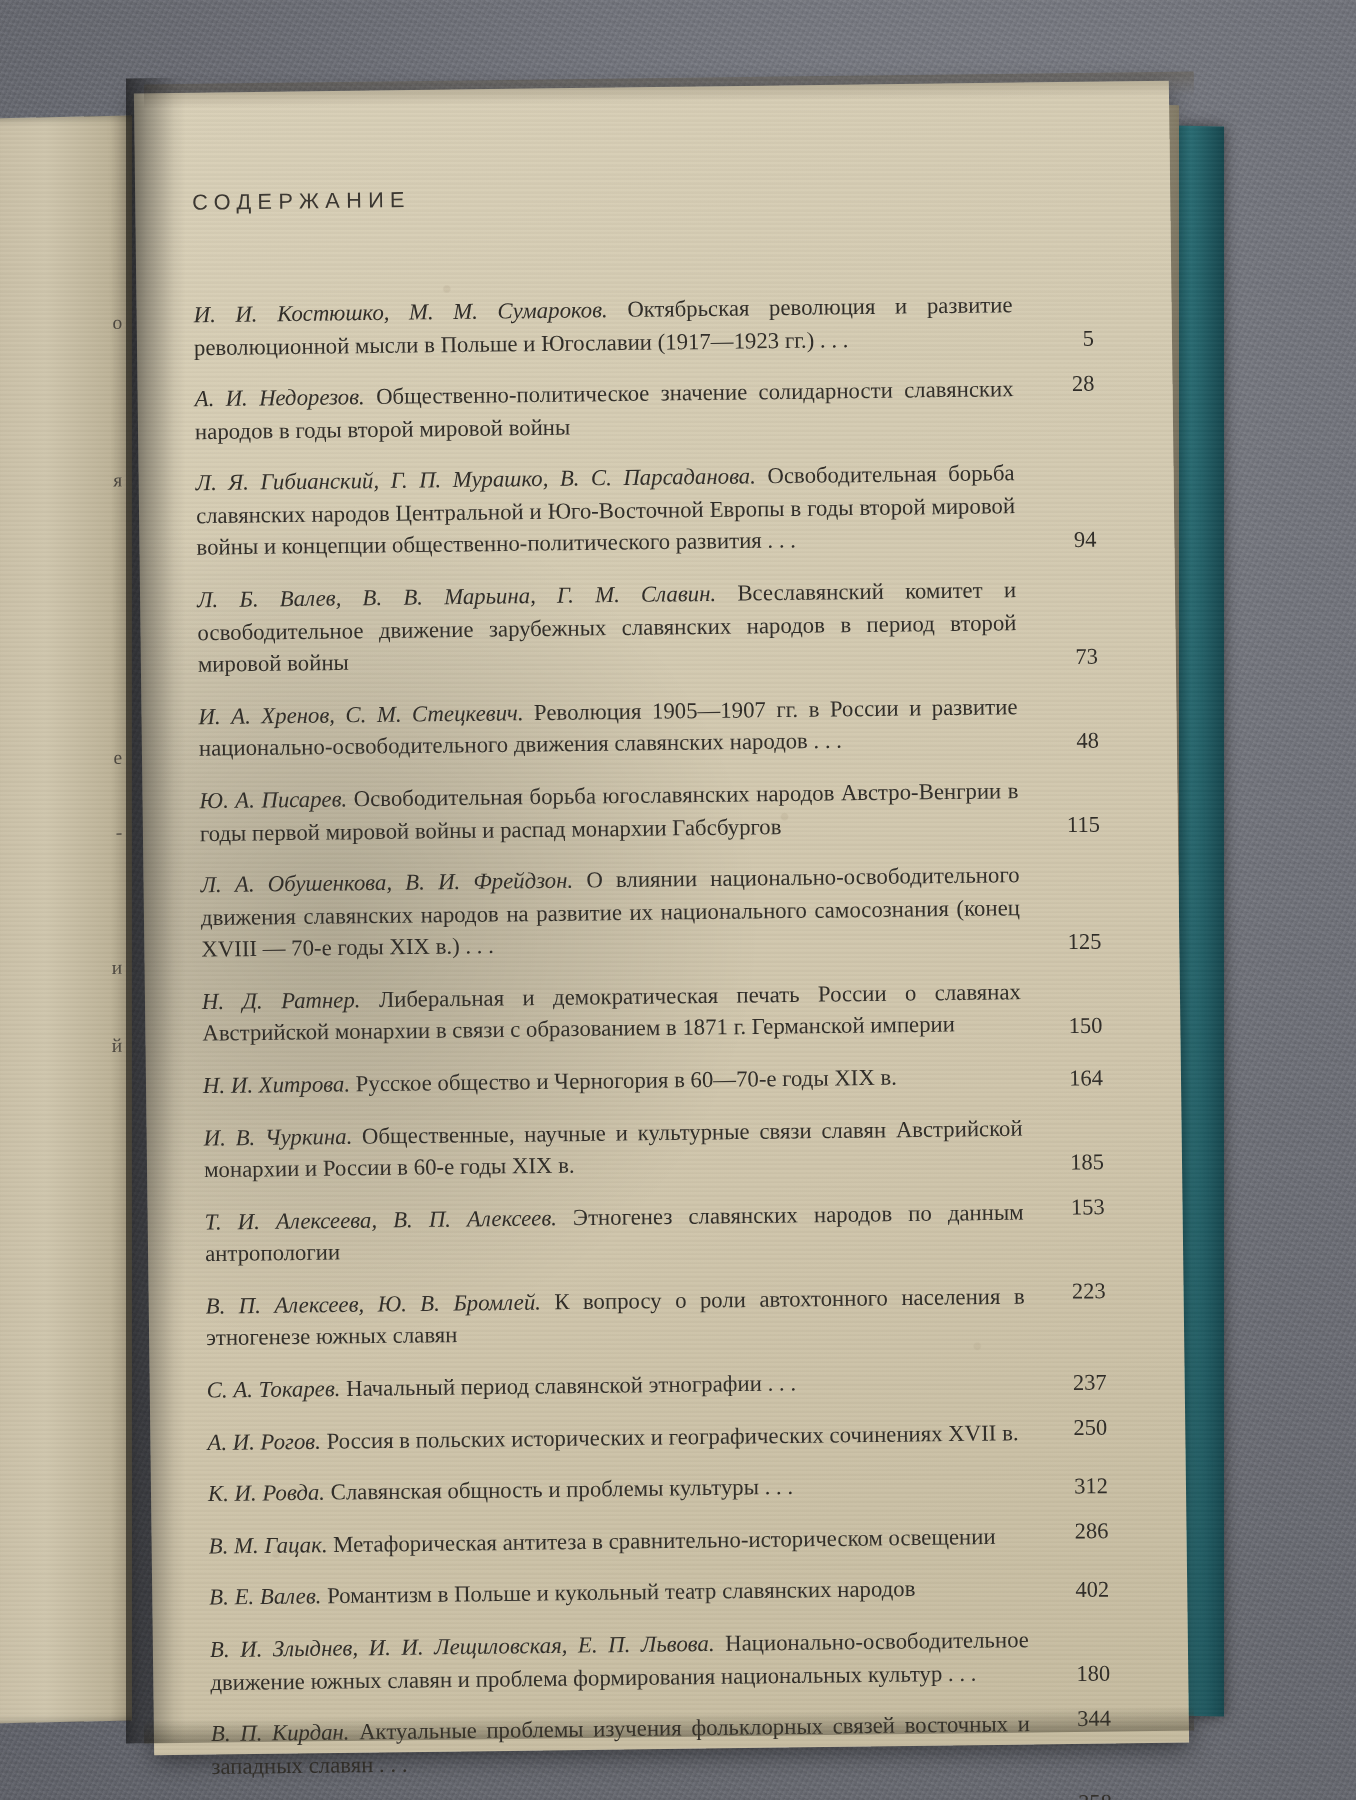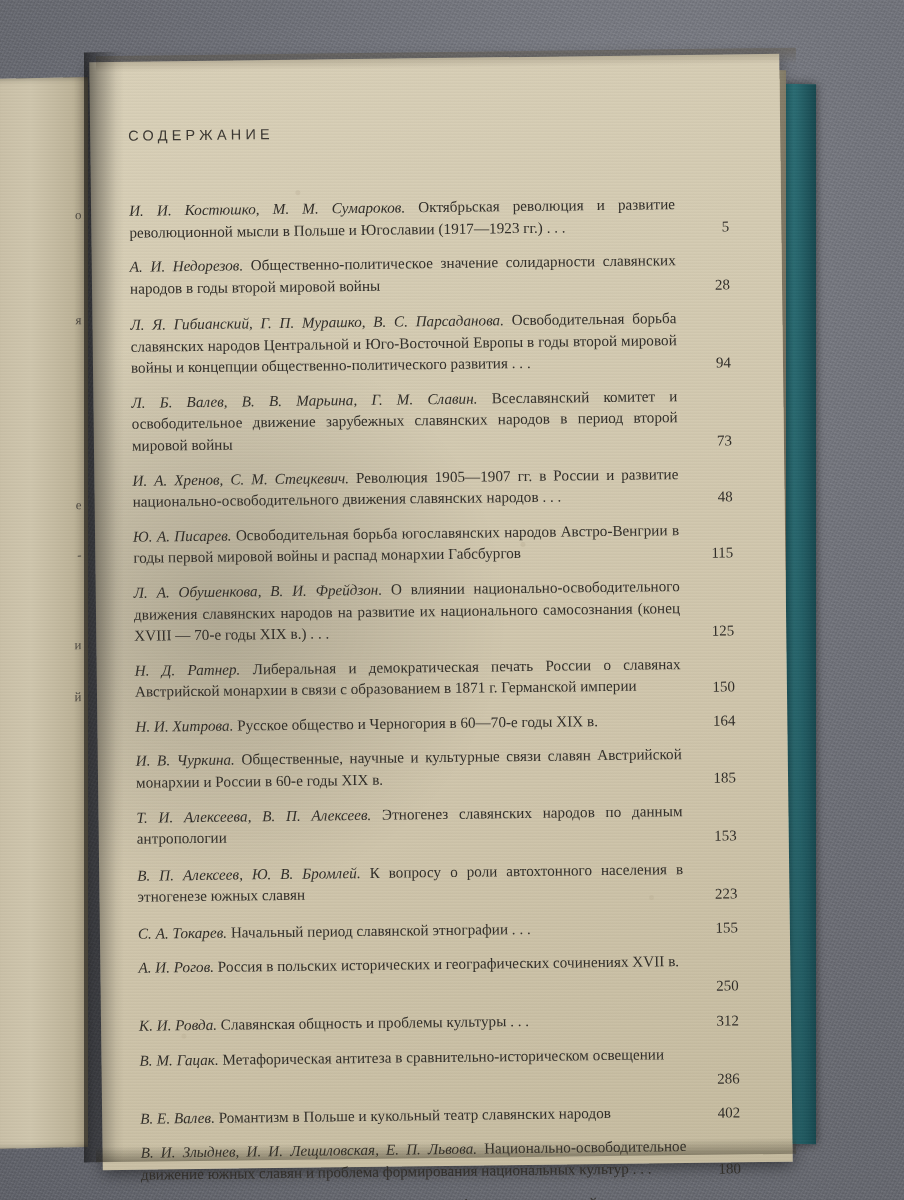--- a/index.html
+++ b/index.html
@@ -149,21 +149,21 @@
     font-style: italic;
   }
   .entry-page {
     flex: 0 0 auto;
     width: 42px;
     text-align: right;
     font-size: 15px;
     color: #302d28;
     align-self: flex-end;
   }
-  .entry-page.top { align-self: flex-start; margin-top: 28px; }
+  .entry-page.top { align-self: flex-start; }
 
   
   .watermark {
     position: absolute;
     left: 48px;
     top: 492px;
     font-family: "Liberation Sans", sans-serif;
     font-size: 122px;
     font-weight: 700;
     letter-spacing: 10px;
@@ -269,21 +269,21 @@
           <div class="entry-page top">153</div>
         </div>
 
         <div class="entry">
           <div class="entry-text"><span class="authors">В. П. Алексеев, Ю. В. Бромлей.</span><span> К вопросу о роли автохтонного населения в этногенезе южных славян</span></div>
           <div class="entry-page top">223</div>
         </div>
 
         <div class="entry">
           <div class="entry-text"><span class="authors">С. А. Токарев.</span><span> Начальный период славянской этнографии . . .</span></div>
-          <div class="entry-page">155</div>
+          <div class="entry-page">237</div>
         </div>
 
         <div class="entry">
           <div class="entry-text"><span class="authors">А. И. Рогов.</span><span> Россия в польских исторических и географических сочинениях XVII в.</span></div>
           <div class="entry-page top">250</div>
         </div>
 
         <div class="entry">
           <div class="entry-text"><span class="authors">К. И. Ровда.</span><span> Славянская общность и проблемы культуры . . .</span></div>
           <div class="entry-page">312</div>

